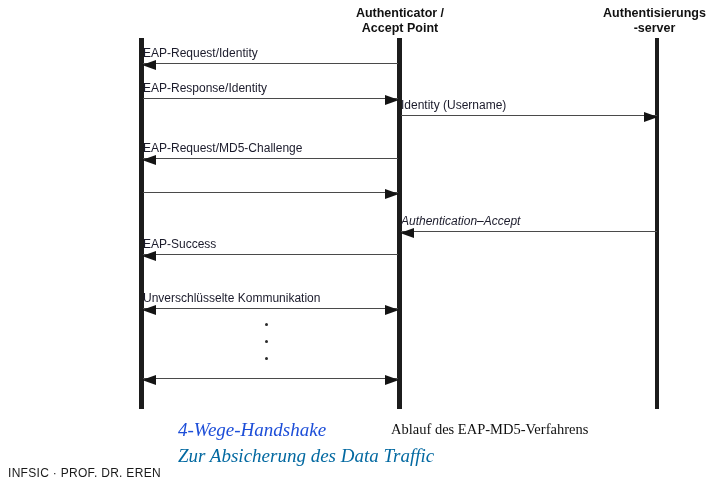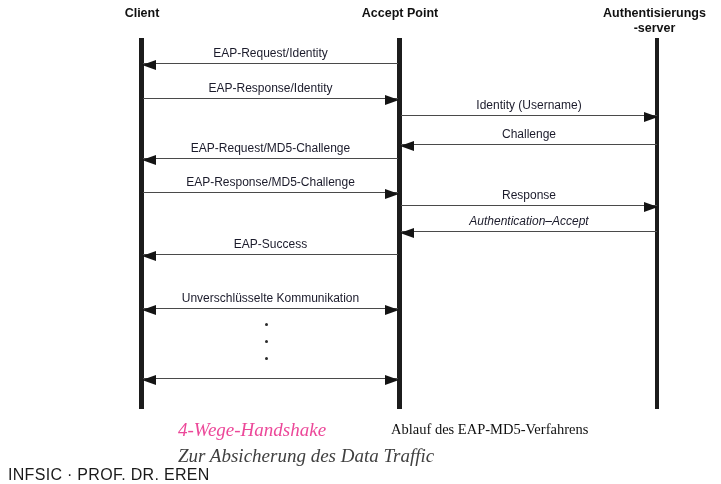--- a/index.html
+++ b/index.html
@@ -41,21 +41,20 @@
   
   .message {
     position: absolute;
     height: 22px;
   }
   .msg-label {
     position: absolute;
     left: 0;
     right: 0;
     bottom: 7px;
-    text-align: center;
     font-family: "Liberation Sans", sans-serif;
     font-size: 12px;
     line-height: 14px;
     color: #1b1b2b;
     white-space: nowrap;
   }
   .msg-line {
     position: absolute;
     left: 0;
     right: 0;
@@ -108,36 +107,34 @@
     font-family: "Liberation Serif", serif;
     font-size: 14.5px;
     color: #101010;
     white-space: nowrap;
   }
 
   
   .footer-text {
     position: absolute;
     font-family: "Liberation Sans", sans-serif;
-    font-size: 16px;
+    font-size: 12px;
     letter-spacing: 0.3px;
     color: #1a1a1a;
     white-space: nowrap;
   }
 </style>
 </head>
 <body>
 
 <div id="canvas">
 
-  <div class="participant-header" style="left:92px; top:6px; width:100px;">
-    <div>Client</div>
-  </div>
 
   <div class="participant-header" style="left:330px; top:6px; width:140px;">
+    <div>Authenticator /</div>
     <div>Accept Point</div>
   </div>
 
   <div class="participant-header" style="left:588px; top:6px; width:133px;">
     <div>Authentisierungs</div>
     <div>-server</div>
   </div>
 
   <div class="lifeline" style="left:139px; top:38px; width:5px; height:371px;"></div>
 
@@ -156,43 +153,32 @@
     <div class="msg-line"></div>
     <div class="arrowhead right"></div>
   </div>
 
   <div class="message" style="left:401px; top:97px; width:256px;">
     <div class="msg-label">Identity (Username)</div>
     <div class="msg-line"></div>
     <div class="arrowhead right"></div>
   </div>
 
-  <div class="message" style="left:401px; top:126px; width:256px;">
-    <div class="msg-label">Challenge</div>
-    <div class="msg-line"></div>
-    <div class="arrowhead left"></div>
-  </div>
 
   <div class="message" style="left:143px; top:140px; width:255px;">
     <div class="msg-label">EAP-Request/MD5-Challenge</div>
     <div class="msg-line"></div>
     <div class="arrowhead left"></div>
   </div>
 
   <div class="message" style="left:143px; top:174px; width:255px;">
-    <div class="msg-label">EAP-Response/MD5-Challenge</div>
-    <div class="msg-line"></div>
-    <div class="arrowhead right"></div>
-  </div>
-
-  <div class="message" style="left:401px; top:187px; width:256px;">
-    <div class="msg-label">Response</div>
-    <div class="msg-line"></div>
-    <div class="arrowhead right"></div>
-  </div>
+    <div class="msg-line"></div>
+    <div class="arrowhead right"></div>
+  </div>
+
 
   <div class="message" style="left:401px; top:213px; width:256px;font-style:italic;">
     <div class="msg-label">Authentication–Accept</div>
     <div class="msg-line"></div>
     <div class="arrowhead left"></div>
   </div>
 
   <div class="message" style="left:143px; top:236px; width:255px;">
     <div class="msg-label">EAP-Success</div>
     <div class="msg-line"></div>
@@ -211,21 +197,21 @@
     <span></span>
     <span></span>
   </div>
 
   <div class="message" style="left:143px; top:360px; width:255px;">
     <div class="msg-line"></div>
     <div class="arrowhead left"></div>
     <div class="arrowhead right"></div>
   </div>
 
-  <div class="caption-green" style="left:178px; top:417px; color:#ec4899;">4-Wege-Handshake</div>
-
-  <div class="caption-green" style="left:178px; top:443px; color:#404040;">Zur Absicherung des Data Traffic</div>
+  <div class="caption-green" style="left:178px; top:417px; color:#1d4ed8;">4-Wege-Handshake</div>
+
+  <div class="caption-green" style="left:178px; top:443px; color:#0369a1;">Zur Absicherung des Data Traffic</div>
 
   <div class="caption-black" style="left:391px; top:421px;">Ablauf des EAP-MD5-Verfahrens</div>
 
   <div class="footer-text" style="left:8px; top:466px;">INFSIC · PROF. DR. EREN</div>
 
 </div>
 
 </body></html>

